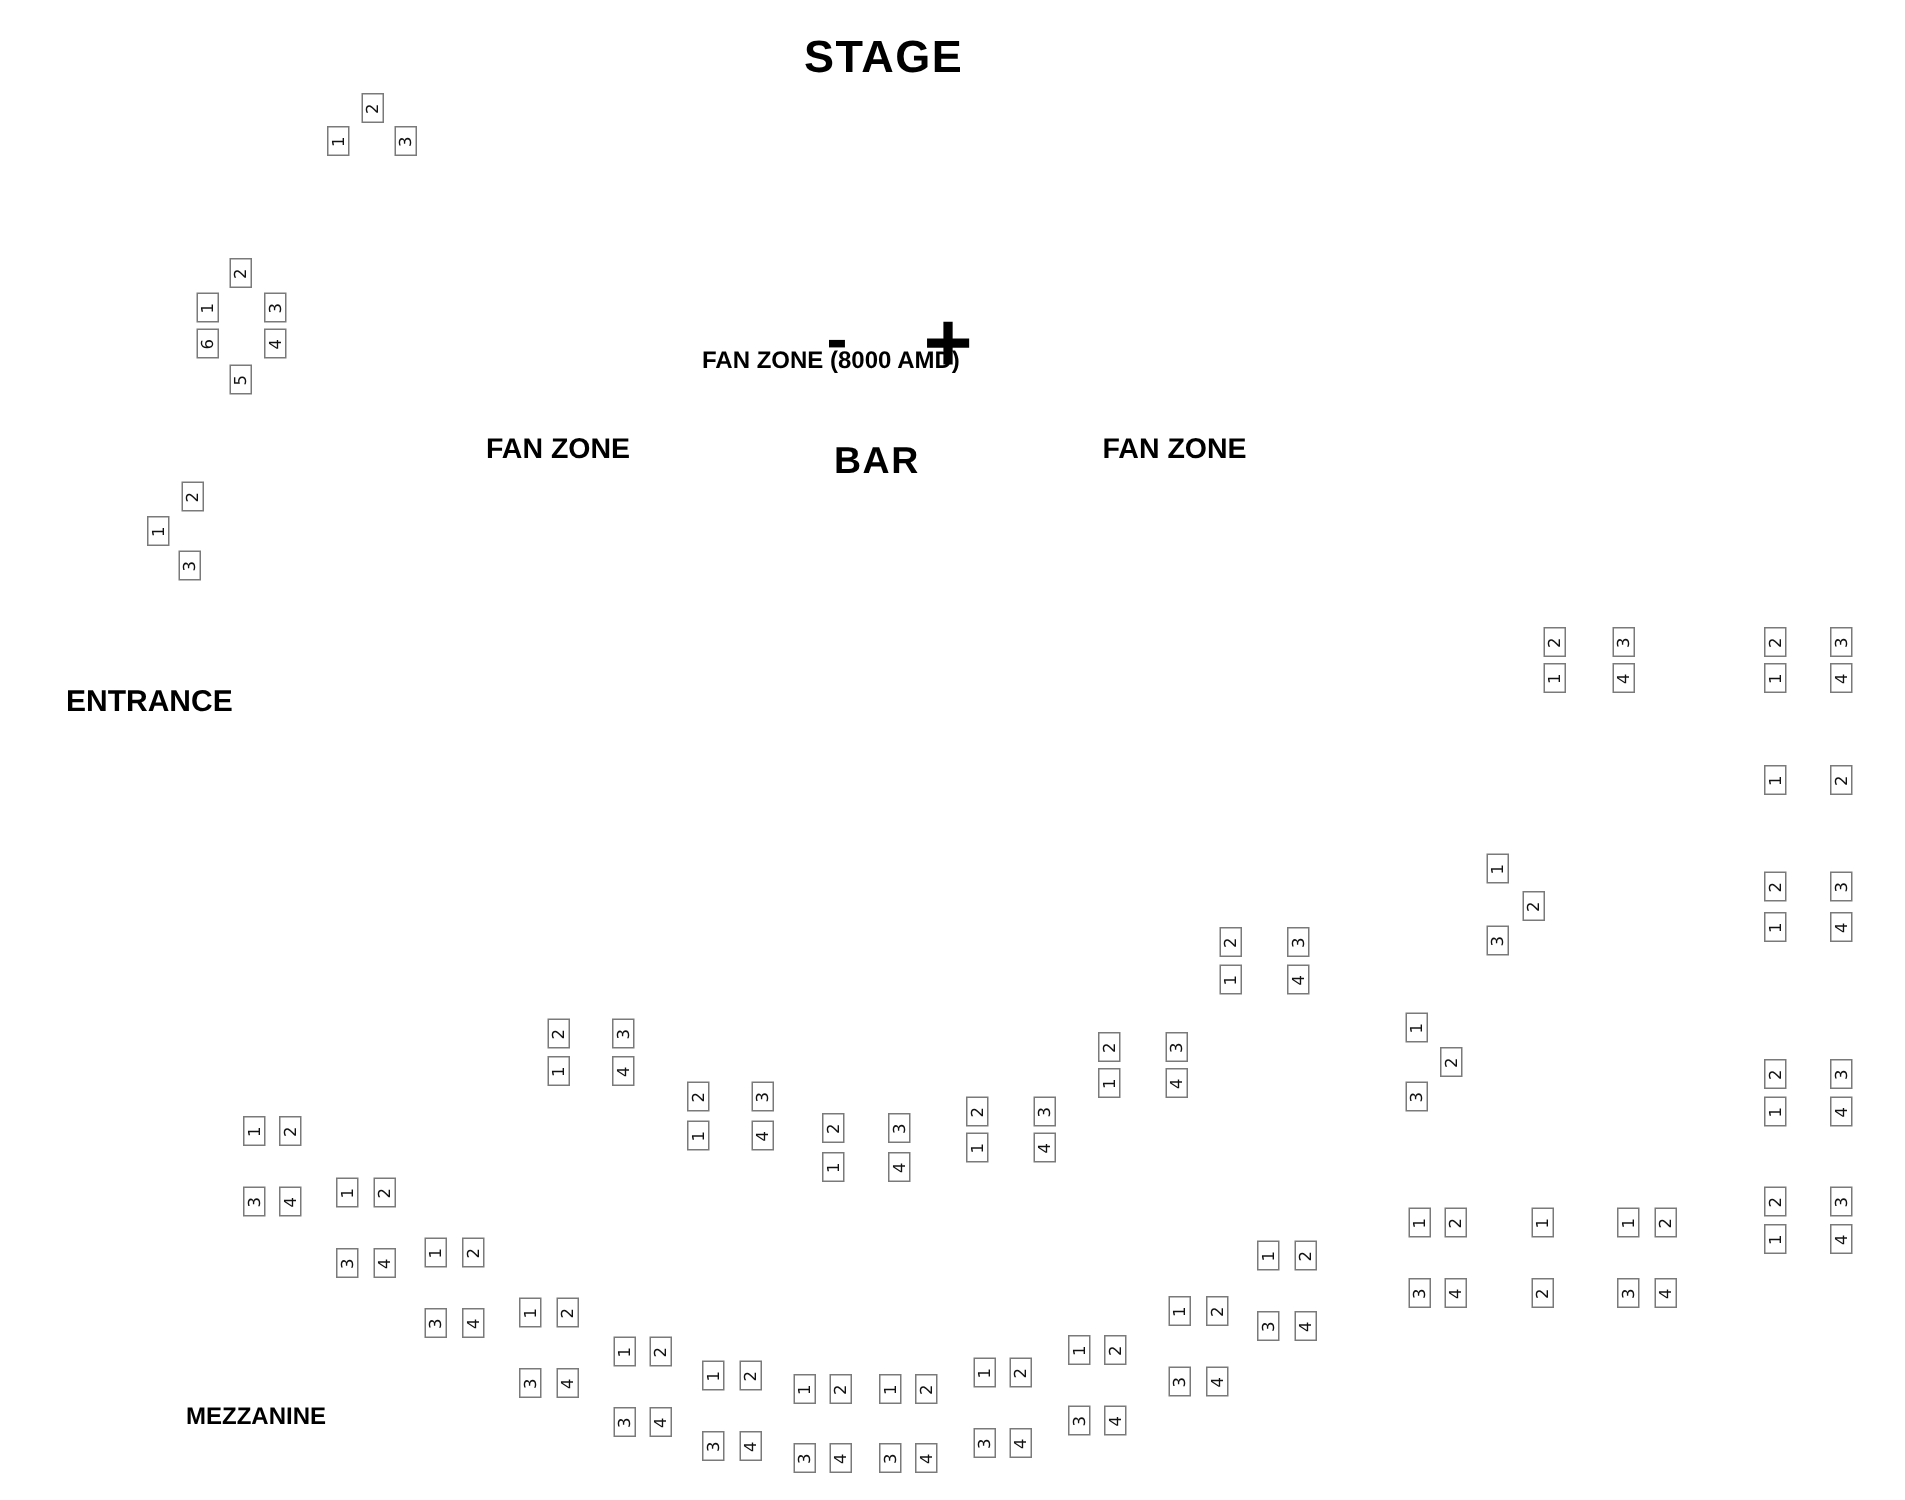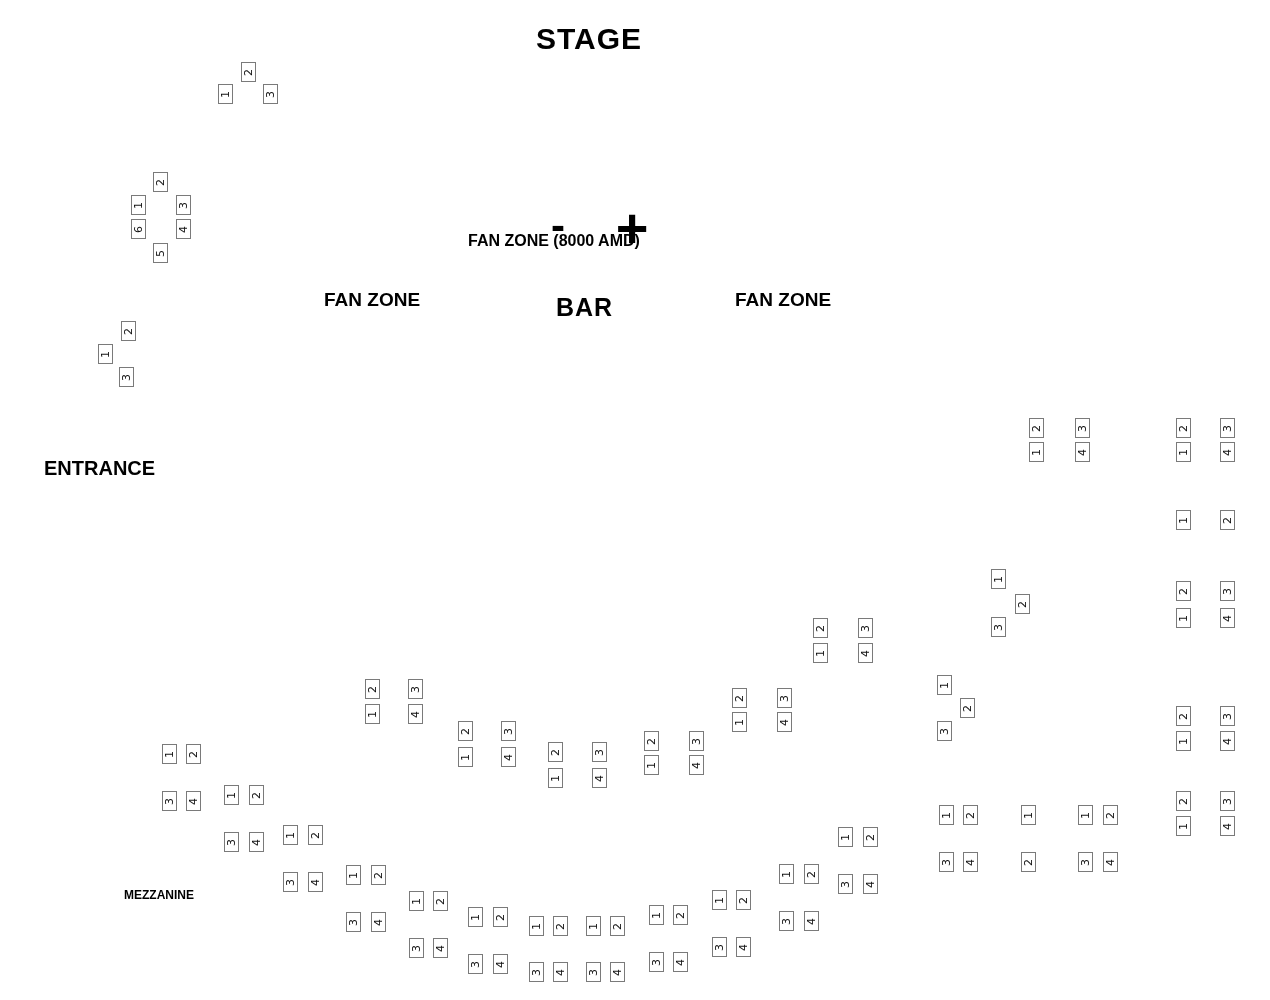--- a/index.html
+++ b/index.html
@@ -5,21 +5,21 @@
   html,body{margin:0;padding:0;background:#fff;}
   #venue{position:relative;width:1270px;height:1000px;background:#fff;overflow:hidden;
          font-family:"Liberation Sans",sans-serif;color:#000;}
   .lbl{position:absolute;font-weight:bold;color:#000000;white-space:nowrap;line-height:1;}
   .lbl-stage{left:536px;top:24px;font-size:30px;letter-spacing:1px;}
   .lbl-fanzone-price{left:468px;top:185px;font-size:16px;margin-top:48px;}
   .lbl-bar{left:556px;top:295px;font-size:25px;letter-spacing:1px;}
   .lbl-fanzone-left{left:324px;top:290px;font-size:19px;}
   .lbl-fanzone-right{left:735px;top:290px;font-size:19px;}
   .lbl-entrance{left:44px;top:458px;font-size:20px;}
-  .lbl-mezzanine{left:124px;top:889px;font-size:12px;}
+  .lbl-mezzanine{left:124px;top:937px;font-size:16px;}
   .zoombtn{position:absolute;display:flex;align-items:center;justify-content:center;
            font-weight:bold;cursor:pointer;color:#000;user-select:none;}
   .zoom-out{left:538px;top:204px;width:40px;height:44px;font-size:42px;}
   .zoom-in{left:604px;top:198px;width:56px;height:58px;font-size:56px;}
   .seat{position:absolute;width:13px;height:18px;border:1px solid #7a7a7a;background:#fff;
         display:flex;align-items:center;justify-content:center;cursor:pointer;box-sizing:content-box;}
   .seat span{display:block;transform:rotate(-90deg);font-size:11px;color:#111;
              font-family:"DejaVu Sans",sans-serif;line-height:1;}
 </style>
 </head>

